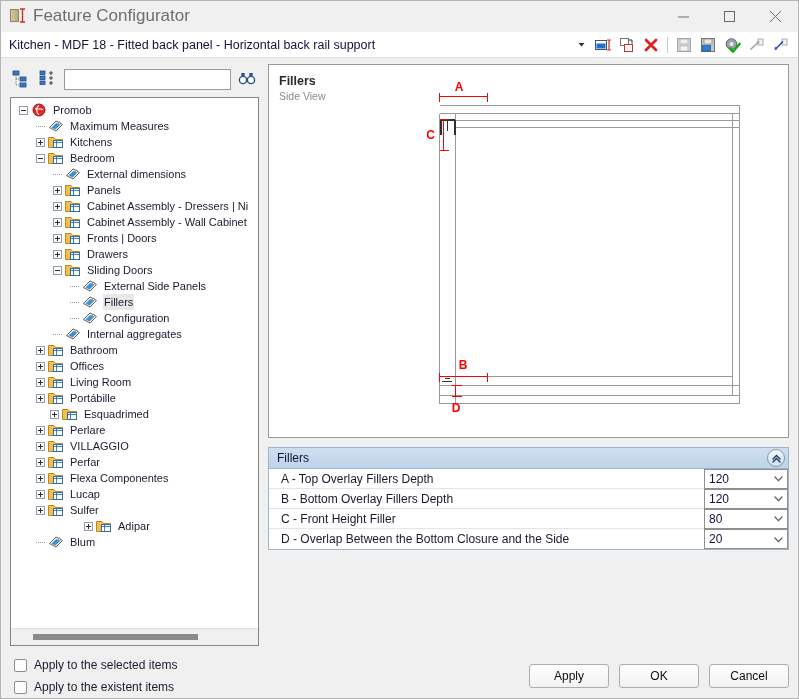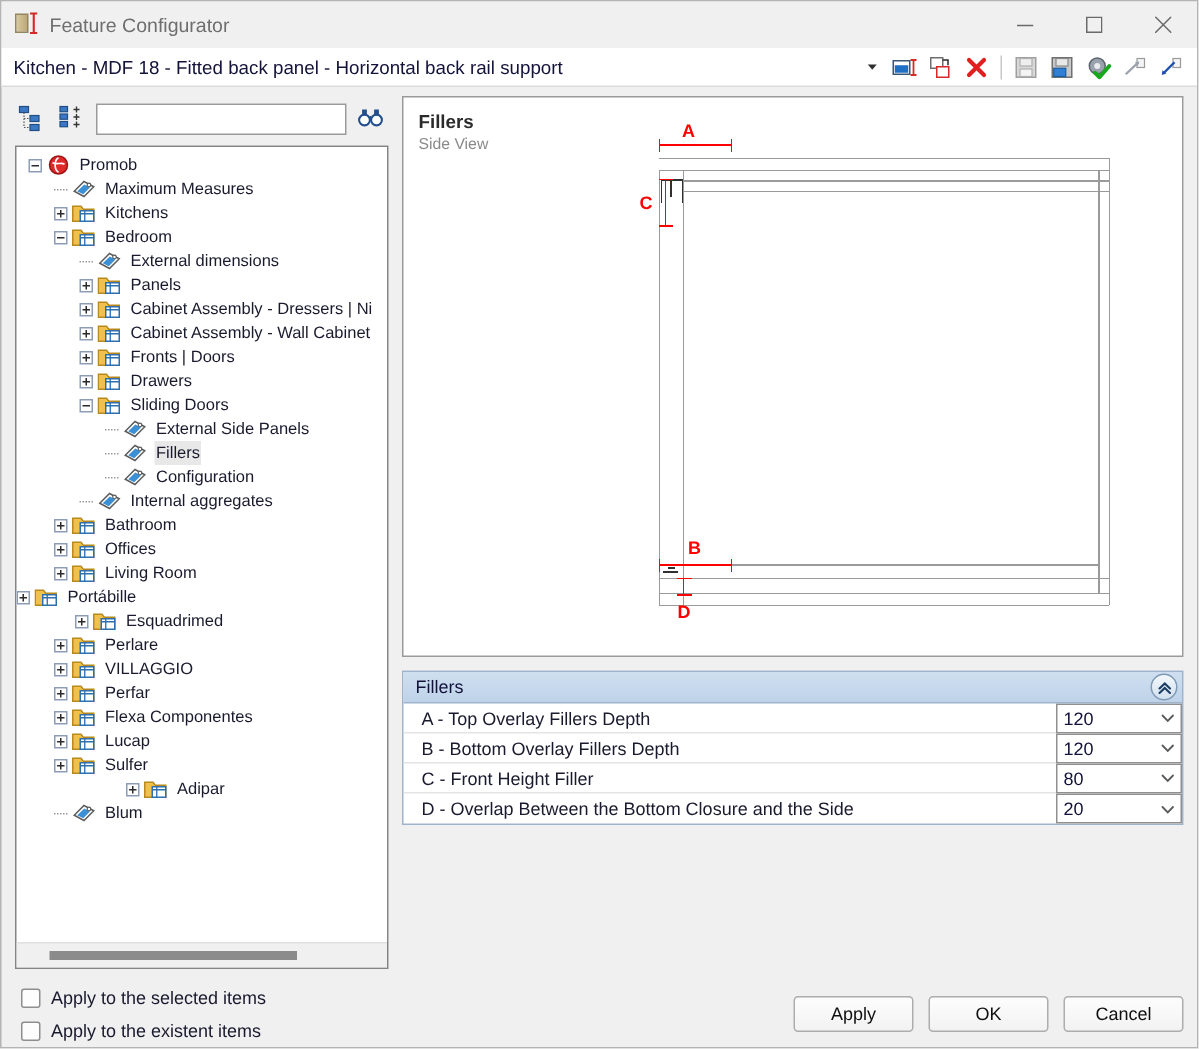--- a/index.html
+++ b/index.html
@@ -42,21 +42,21 @@
     position: absolute; left: 0; top: 1px;
     width: 9px; height: 13px;
     background: linear-gradient(to right,#d8c9a0,#bda878);
     border: 1px solid #93855f;
   }
   #app-icon .ibar {
     position: absolute; left: 10px; top: 0px;
     width: 5px; height: 15px;
   }
   #title-text {
-    font-size: 13px;
+    font-size: 17px;
     color: #6e6e6e;
     flex: 1 1 auto;
     white-space: nowrap;
     overflow: hidden;
   }
   .wbtn {
     width: 46px; height: 30px;
     display: flex; align-items: center; justify-content: center;
     flex: 0 0 auto;
   }
@@ -653,21 +653,21 @@
               <div class="exp plus"></div>
               <span class="ticon">
                 <svg width="17" height="15" viewBox="0 0 17 15">
                   <path d="M0.5 2.5 H6 L7.5 4.5 H14.5 V12.5 H0.5 Z" fill="#f2c14b" stroke="#b88a1e" stroke-width="1"></path>
                   <rect x="5.5" y="5.5" width="9" height="7" fill="#ffffff" stroke="#2f6fb0" stroke-width="1"></rect>
                   <path d="M5.5 7.5 H14.5 M8.5 5.5 V12.5" stroke="#2f6fb0" stroke-width="0.9"></path>
                 </svg>
               </span>
               <span class="tlabel">Living Room</span>
             </div>
-            <div class="trow" style="">
+            <div class="trow" style="padding-left: 25px;">
               <div class="exp plus"></div>
               <span class="ticon">
                 <svg width="17" height="15" viewBox="0 0 17 15">
                   <path d="M0.5 2.5 H6 L7.5 4.5 H14.5 V12.5 H0.5 Z" fill="#f2c14b" stroke="#b88a1e" stroke-width="1"></path>
                   <rect x="5.5" y="5.5" width="9" height="7" fill="#ffffff" stroke="#2f6fb0" stroke-width="1"></rect>
                   <path d="M5.5 7.5 H14.5 M8.5 5.5 V12.5" stroke="#2f6fb0" stroke-width="0.9"></path>
                 </svg>
               </span>
               <span class="tlabel">Portábille</span>
             </div>

